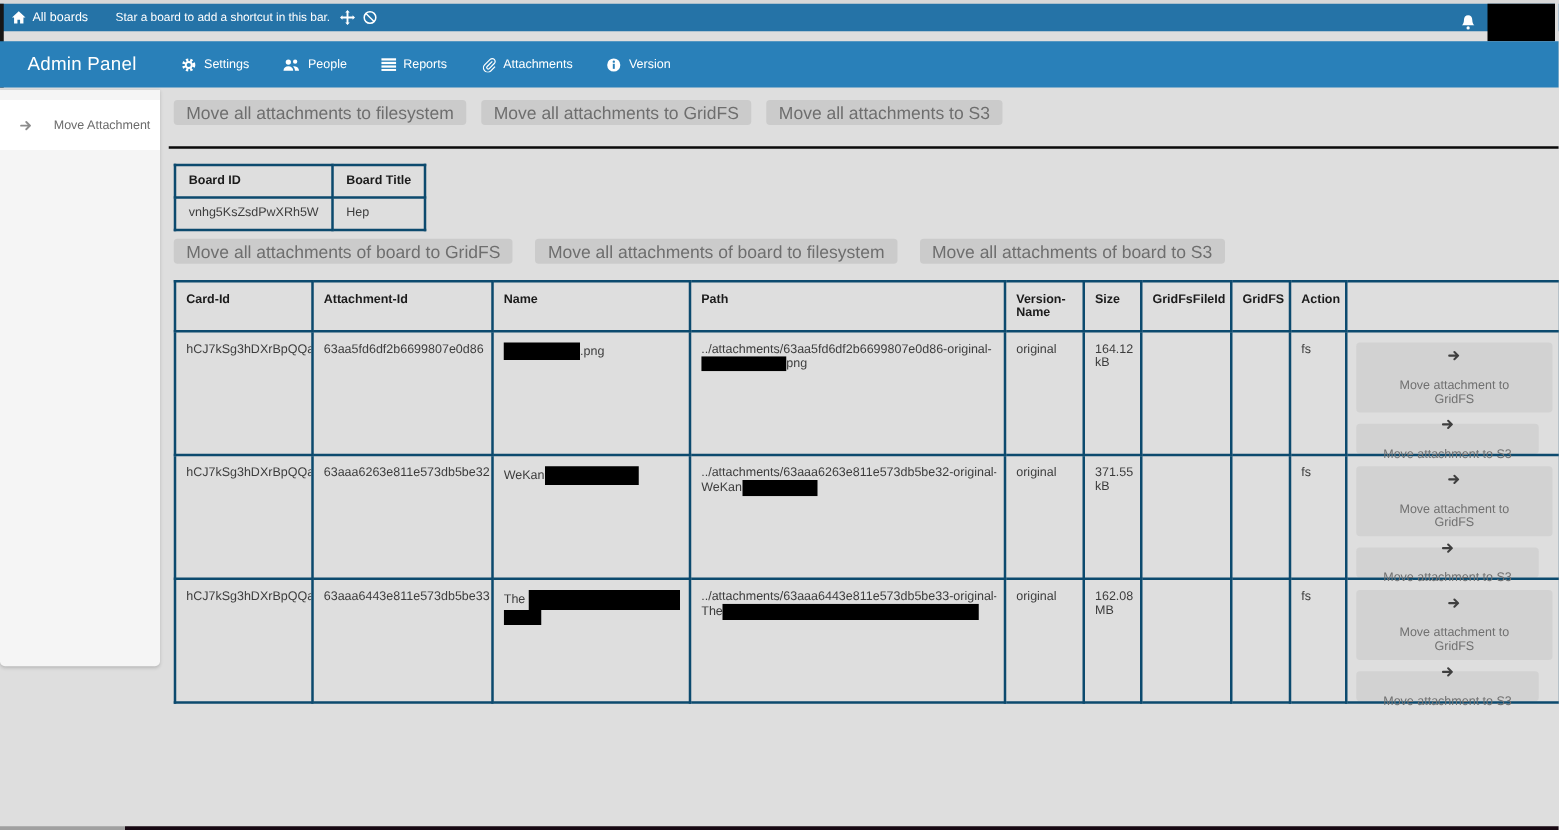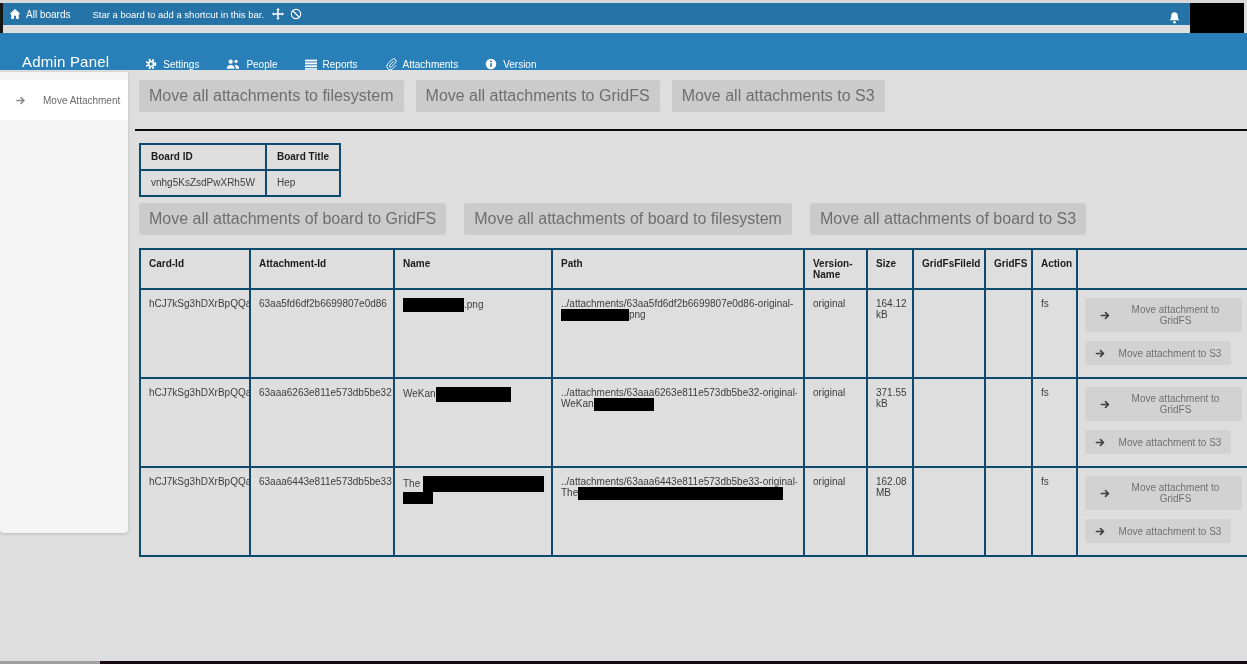--- a/index.html
+++ b/index.html
@@ -20,21 +20,21 @@
   .topbar .home-link { display:flex; align-items:center; gap:5px; cursor:pointer; }
   .topbar .star-hint { margin-left:22px; font-size:9.5px; }
   .topbar .bar-icons { display:flex; align-items:center; gap:6px; margin-left:8px; }
   .bell-wrap { position:absolute; right:66px; top:8px; }
   .user-redact { position:absolute; right:3px; top:0; width:54px; height:30px; background:#000; }
   .right-sliver { position:absolute; right:0; top:0; width:3px; height:70px; background:#dcdcdc; }
   .left-sliver { position:absolute; left:0; top:3px; width:3px; height:67px; background:#161616; }
 
   .adminbar {
     position:absolute; top:33px; left:0; right:0; height:37px;
-    background:#2980b9; color:#fff; display:flex; align-items:flex-end; padding-left:22px;
+    background:#2980b9; color:#fff; display:flex; align-items:center; padding-left:22px;
   }
   .adminbar .title { font-size:15px; letter-spacing:.2px; }
   .adminbar nav { display:flex; align-items:center; margin-left:36px; gap:27px; }
   .adminbar .nav-item { display:flex; align-items:center; gap:6px; cursor:pointer; }
 
   
   .page { position:absolute; top:70px; left:0; right:0; bottom:0; }
   .sidebar {
     position:absolute; left:0; top:2px; width:128px; height:461px;
     background:#f5f5f5; border-radius:0 0 4px 4px;
@@ -44,21 +44,21 @@
     margin-top:8px; height:40px; background:#fff;
     display:flex; align-items:center; gap:16px; padding-left:15px;
     color:#6b6b6b; cursor:pointer;
   }
   .content { position:absolute; left:135px; top:0; right:0; }
 
   .btn-row { display:flex; gap:12px; margin:10px 0 0 4px; }
   .btn-row.board { gap:18px; margin-top:6px; }
   .gray-btn {
     background:#cbcbcb; border:none; border-radius:3px; color:#6e6e6e;
-    font-family:inherit; font-size:16px; padding:7px 10px; cursor:pointer; white-space:nowrap;
+    font-family:inherit; font-size:14px; padding:2px 10px; cursor:pointer; white-space:nowrap;
   }
   .rule { border:none; border-top:2px solid #0a0a0a; margin:17px 0 0 0; }
 
   
   table { border-collapse:collapse; }
   th, td { border:2px solid #0c4a6e; text-align:left; vertical-align:top; }
   th { font-weight:bold; color:#1b1b1b; }
 
   .board-table { margin:12px 0 0 4px; }
   .board-table th, .board-table td { padding:6px 10px; height:26px; white-space:nowrap; }
@@ -68,21 +68,21 @@
   .att-table td { padding:8px 6px 8px 8px; height:89px; }
   .att-table .nowrap { white-space:nowrap; overflow:hidden;margin-top:38px; }
   .path-line { white-space:nowrap; overflow:hidden; display:block; }
 
   .redact { display:inline-block; background:#000; vertical-align:middle; }
 
   .cell-actions { padding:8px 0 0 7px !important; }
   .action-btn {
     display:flex; align-items:center; justify-content:center; gap:13px;
     background:#d2d2d2; border:none; border-radius:3px; color:#707070;
-    font-family:inherit; font-size:10px; padding:5px 6px; cursor:pointer;
+    font-family:inherit; font-size:10px; padding:5px 6px; cursor:pointer;flex-direction:column;
   }
   .action-btn .lbl { display:inline-block; text-align:center; }
   .action-btn.gridfs { width:157px; min-height:34px; margin-bottom:9px; }
   .action-btn.gridfs .lbl { max-width:104px; }
   .action-btn.s3 { width:146px; height:24px; }
 
   
   .bottom-edge { position:absolute; bottom:0; left:0; right:0; height:3px; display:flex; }
   .bottom-edge .seg-gray { width:100px; background:#a0a0a0; }
   .bottom-edge .seg-dark { flex:1; background:#170812; }

